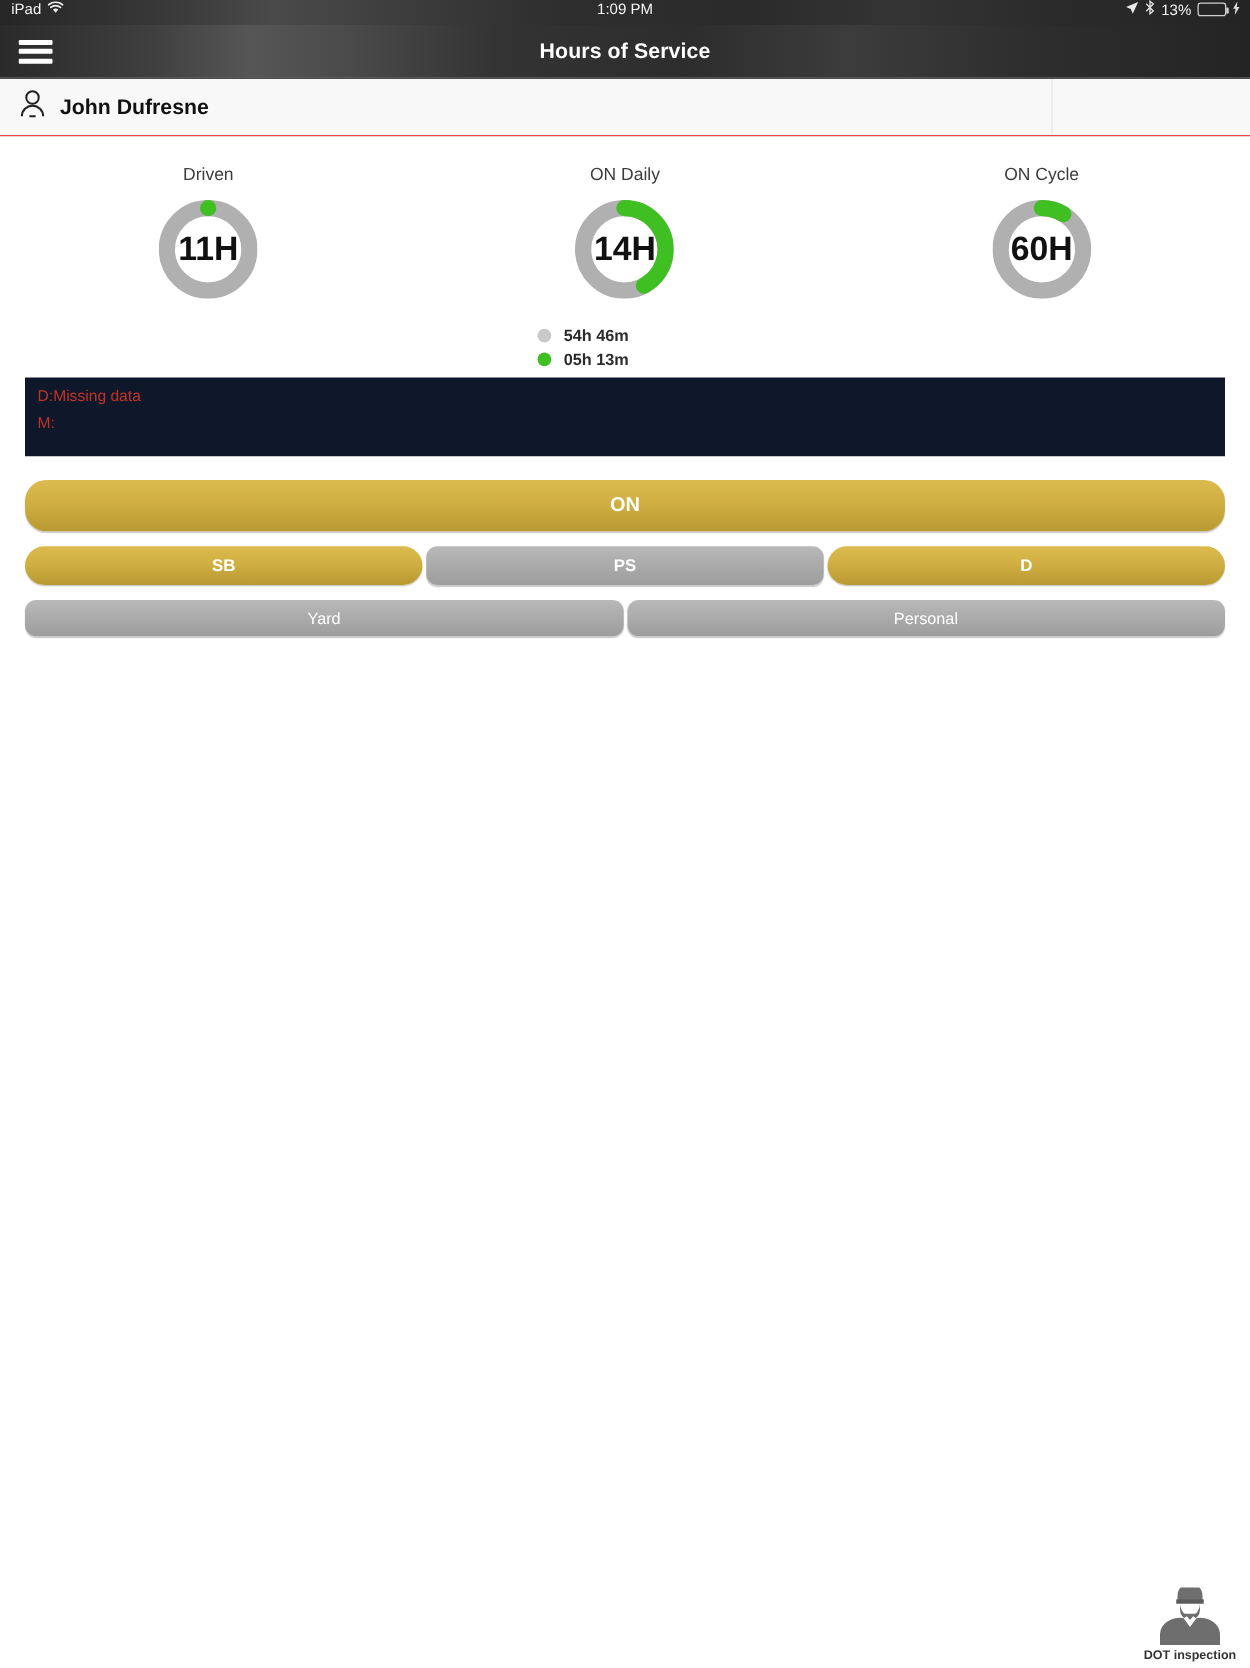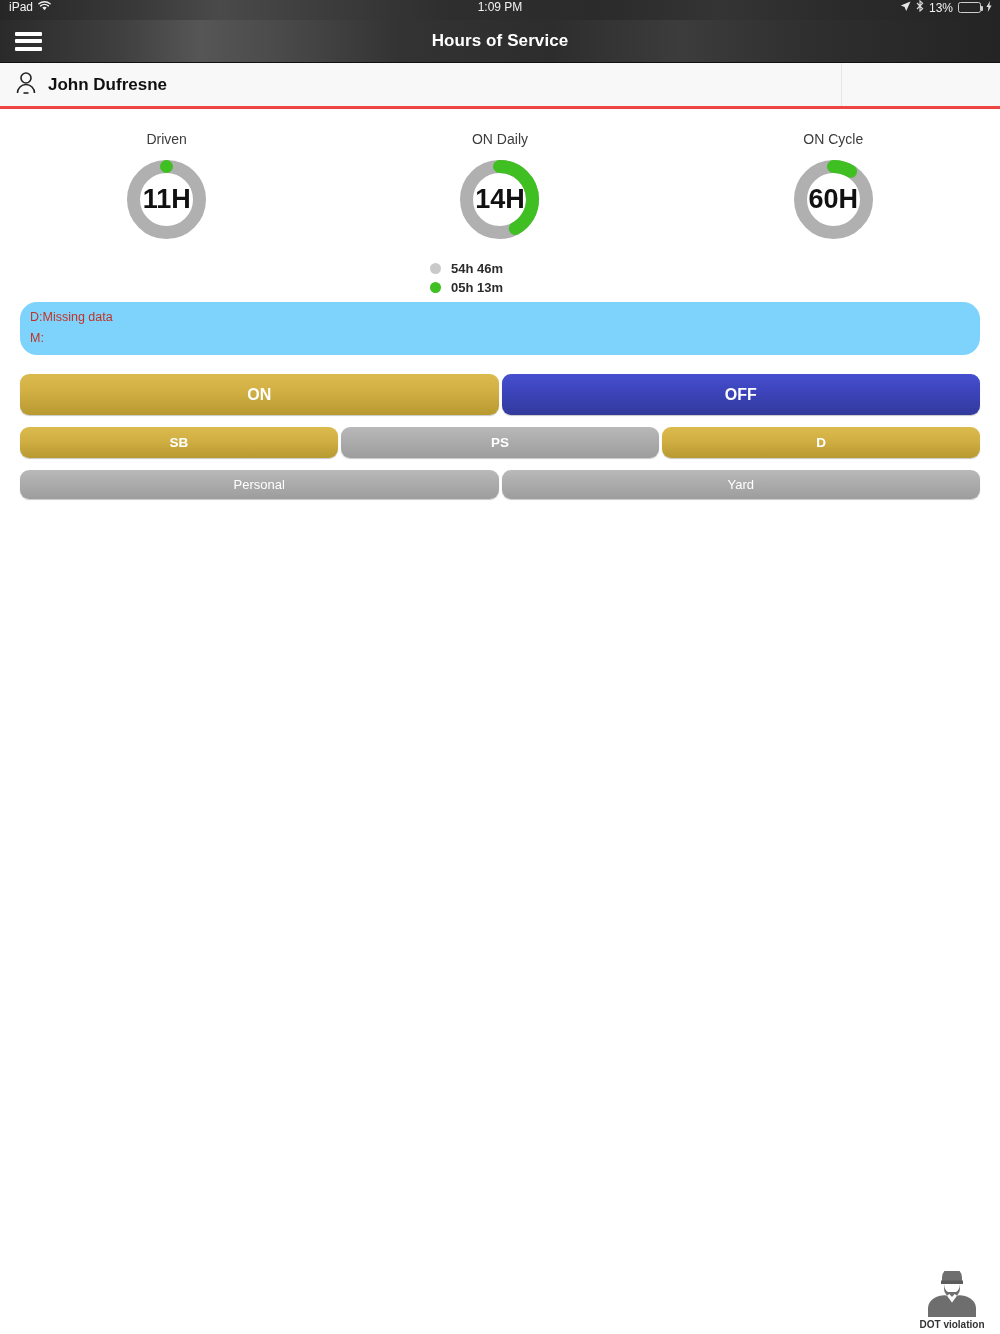--- a/index.html
+++ b/index.html
@@ -52,21 +52,21 @@
   .nav-title {
     position:absolute; left:0; right:0; text-align:center;
     color:#fff; font-size:17px; font-weight:bold;
     letter-spacing:.1px; pointer-events:none;
   }
 
   
   .driverbar {
     height: 46px; display:flex;
     background:#f8f8f8;
-    border-bottom: 3px solid #ef4444;
+    border-bottom: 1px solid #ef4444;
     gap: 28px;
   }
   .driver-cell-main {
     width: 842px; display:flex; align-items:center; gap:11px;
     padding-left: 15px; border-right:1px solid #e6e6e6;
   }
   .driver-cell-aux { flex:1; }
   .driver-name { font-size:17px; font-weight:bold; color:#111; }
 
   
@@ -91,43 +91,42 @@
   .dot.green { background:#3fbf22; }
   .legend-text { font-size:13px; color:#2c2c2c; font-weight:bold; }
 
   
   .violation {
     margin: 12px 0 0 20px;
     font-size:14px; color:#222;
   }
   .alert-banner {
     margin: 5px 20px 0 20px;
-    height: 53px;
-    background:#7dd3fc;
+    height: 63px;
+    background:#0f172a;
     padding: 5px 10px 0 10px;
     overflow:hidden;
-    border-radius:17px;
   }
   .alert-line { font-size:12.5px; color:#c23327; line-height:21px; }
 
   
   .btn-row { display:flex; gap:3px; padding: 0 20px; margin-top: 19px; }
   .btn-row.row2 { margin-top: 12px; }
   .btn-row.row3 { margin-top: 12px; }
   .sbtn {
     flex:1; height:41px; border-radius:9px;
     display:flex; align-items:center; justify-content:center;
     color:#fff; border:none; cursor:pointer;
     box-shadow: 0 1px 1px rgba(0,0,0,.22);
     font-family:"Liberation Sans", sans-serif;
   }
   .sbtn.big { height:41px; font-size:16px; font-weight:bold; }
   .sbtn.small { height:31px; font-size:13.5px; font-weight:bold; }
   .sbtn.tiny { height:29px; font-size:13px; }
-  .gold { background: linear-gradient(180deg,#dcbb4e 0%,#d2b044 40%,#b89a31 100%); }
+  .gold { background: linear-gradient(180deg,#dcbb4e 0%,#d2b044 40%,#b89a31 100%); border-radius: 17px; }
   .blue { background: linear-gradient(180deg,#4650cf 0%,#3e45bf 35%,#323a9c 100%); }
   .grey-btn { background: linear-gradient(180deg,#b9b9b9 0%,#adadad 40%,#9d9d9d 100%); }
 
   
   .dot-inspect {
     position:absolute; right:8px; bottom:4px;
     width:80px; display:flex; flex-direction:column; align-items:center;
     cursor:pointer;
   }
   .dot-inspect-label {
@@ -247,41 +246,40 @@
   </div>
 
 
   <div class="alert-banner">
     <div class="alert-line">D:Missing data</div>
     <div class="alert-line">M:</div>
   </div>
 
   <div class="btn-row row1">
     <button class="sbtn big gold">ON</button>
-    <button class="sbtn big blue">OFF</button>
   </div>
 
   <div class="btn-row row2">
     <button class="sbtn small gold">SB</button>
     <button class="sbtn small grey-btn">PS</button>
     <button class="sbtn small gold">D</button>
   </div>
 
   <div class="btn-row row3">
+    <button class="sbtn tiny grey-btn">Yard</button>
     <button class="sbtn tiny grey-btn">Personal</button>
-    <button class="sbtn tiny grey-btn">Yard</button>
   </div>
 
   <div class="dot-inspect">
     <span>
       <svg width="56" height="46" viewBox="0 0 56 46">
         <path d="M18 10 L38 10 L38 6.5 A10 10 0 0 0 18 6.5 Z" fill="#6e6e6e"></path>
         <rect x="17" y="9.5" width="22" height="3.5" fill="#5c5c5c"></rect>
         <path d="M20 13 A8 9.5 0 0 0 36 13 L36 18 A8 8 0 0 1 20 18 Z" fill="#6e6e6e"></path>
         <path d="M23 21 L33 21 L33 25 L23 25 Z" fill="#6e6e6e"></path>
         <path d="M4 46 L4 37 A16 13 0 0 1 23 24.5 L28 31 L33 24.5 A16 13 0 0 1 52 37 L52 46 Z" fill="#6e6e6e"></path>
         <path d="M23 24.5 L28 31.5 L33 24.5 L30.5 23 L28 26 L25.5 23 Z" fill="#fbfbfb"></path>
       </svg>
     </span>
-    <span class="dot-inspect-label">DOT violation</span>
+    <span class="dot-inspect-label">DOT inspection</span>
   </div>
 
 </div>
 
 </body></html>

